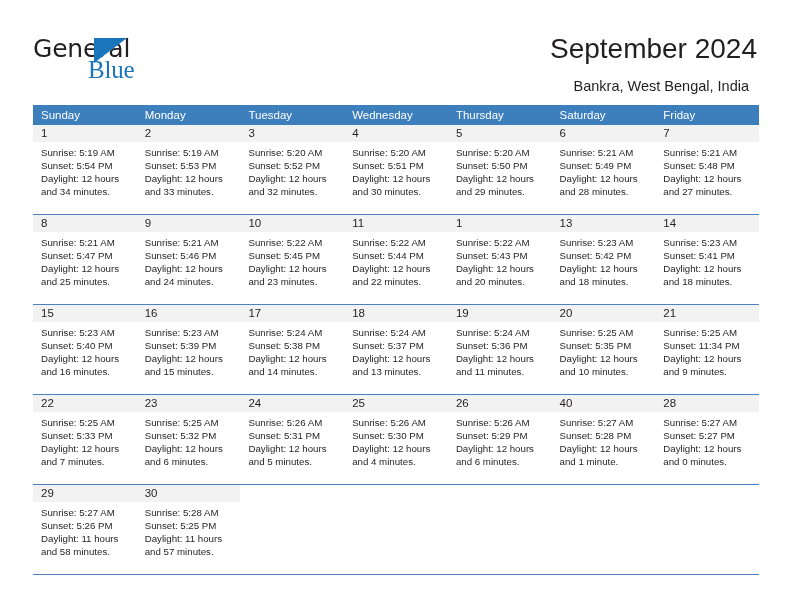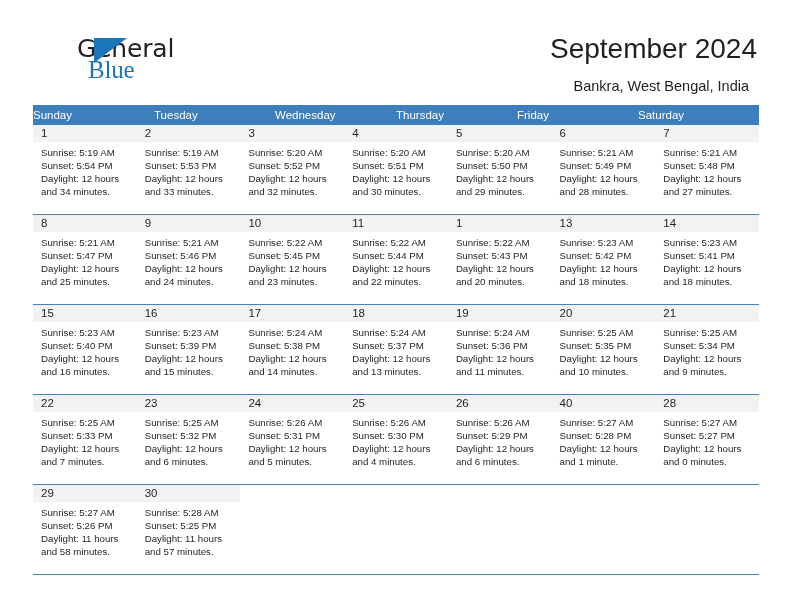--- a/index.html
+++ b/index.html
@@ -38,21 +38,20 @@
   }
   .logo-general {
     position: absolute;
     left: 0;
     top: 0;
     font-size: 25px;
     letter-spacing: -0.2px;
     color: #231f20;
     font-family: "DejaVu Sans", sans-serif;
     font-weight: 400;
-    margin-left: 44px;
   }
   .logo-blue {
     position: absolute;
     left: 55px;
     top: 22px;
     font-size: 25px;
     letter-spacing: -0.2px;
     color: #1b75bb;
     font-family: Liberation Serif, serif;
     font-weight: 400;
@@ -97,21 +96,21 @@
     display: flex;
     width: 726px;
     height: 20px;
     background: #3d7ebd;
   }
   .weekday {
     flex: 1 1 0;
     color: #ffffff;
     font-size: 11.5px;
     line-height: 20px;
-    padding-left: 0;
+    padding-left: 8px;
     box-sizing: border-box;
     white-space: nowrap;
   }
   .week {
     display: flex;
     width: 726px;
     border-bottom: 1px solid #4a82bd;
     box-sizing: border-box;
   }
   .week.last {
@@ -161,25 +160,26 @@
       <span class="logo-triangle"></span>
       <span class="logo-blue">Blue</span>
     </div>
     <div class="title">September 2024</div>
     <div class="subtitle">Bankra, West Bengal, India</div>
   </div>
 
   <div class="calendar">
     <div class="weekday-row">
       <div class="weekday">Sunday</div>
+      <div class="weekday">Monday</div>
       <div class="weekday">Tuesday</div>
       <div class="weekday">Wednesday</div>
       <div class="weekday">Thursday</div>
+      <div class="weekday">Saturday</div>
       <div class="weekday">Friday</div>
-      <div class="weekday">Saturday</div>
     </div>
 
     <div id="weeks-container">
         <div class="week">
           <div class="day filled">
             <div class="daynum-band">
               <span class="daynum">1</span>
             </div>
             <div class="lines">
               <div class="line">Sunrise: 5:19 AM</div>
@@ -400,21 +400,21 @@
               <div class="line">Daylight: 12 hours</div>
               <div class="line">and 10 minutes.</div>
             </div>
           </div>
           <div class="day filled">
             <div class="daynum-band">
               <span class="daynum">21</span>
             </div>
             <div class="lines">
               <div class="line">Sunrise: 5:25 AM</div>
-              <div class="line">Sunset: 5:34 PM</div>
+              <div class="line">Sunset: 11:34 PM</div>
               <div class="line">Daylight: 12 hours</div>
               <div class="line">and 9 minutes.</div>
             </div>
           </div>
         </div>
         <div class="week">
           <div class="day filled">
             <div class="daynum-band">
               <span class="daynum">22</span>
             </div>

